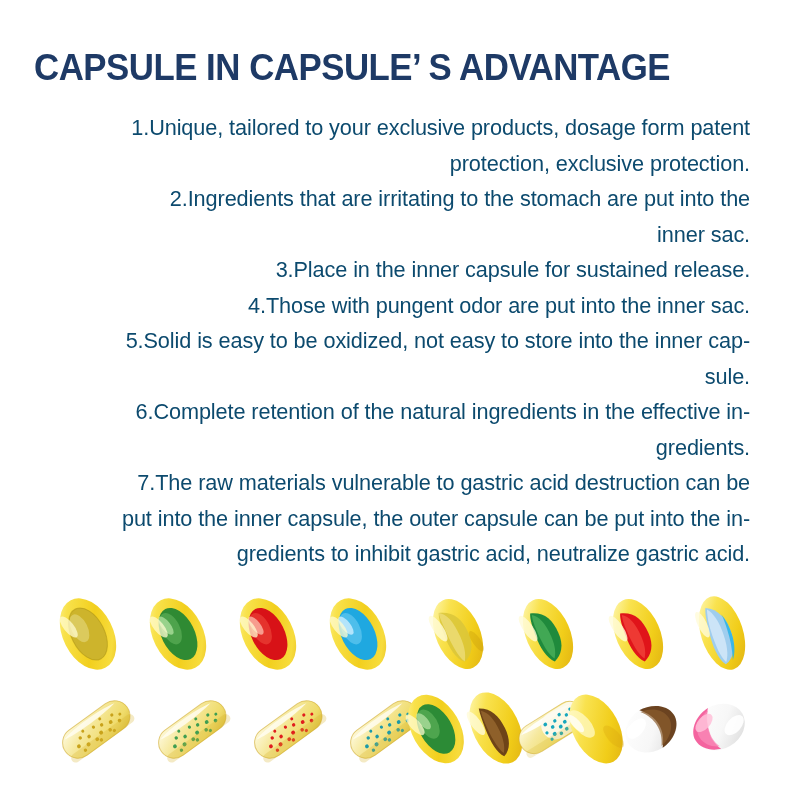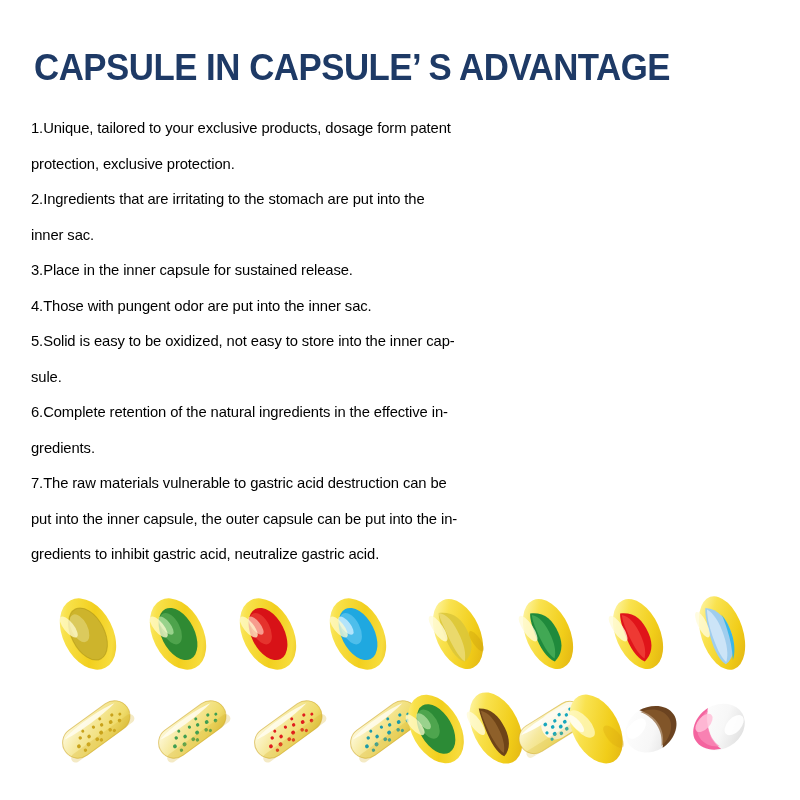--- a/index.html
+++ b/index.html
@@ -32,25 +32,26 @@
     transform-origin:left center;
     line-height:1.08;
   }
 
   
   .body-block{
     position:absolute;
     left:31px;
     top:110px;
     width:730px;
-    color:#000000;
-    font-size:15px;
+    color:#0c4a6e;
+    font-size:22px;
     line-height:35.5px;
     font-weight:normal;
     letter-spacing:-0.1px;
+    text-align:right;
   }
   .body-line{
     display:block;
     white-space:nowrap;
     transform:scaleX(0.985);
     transform-origin:left center;
   }
 
   
   .caps-area{

